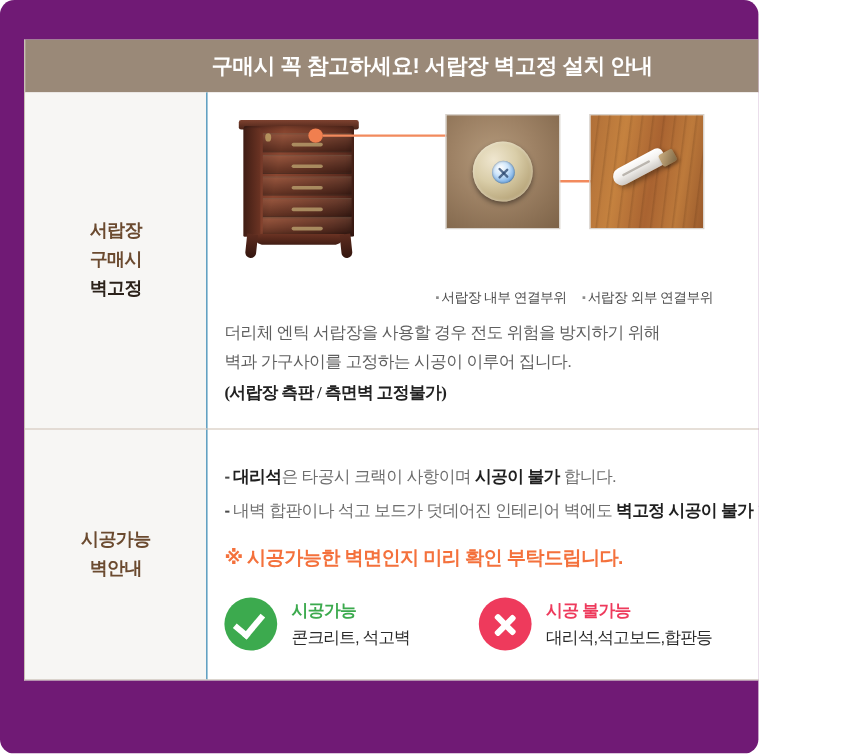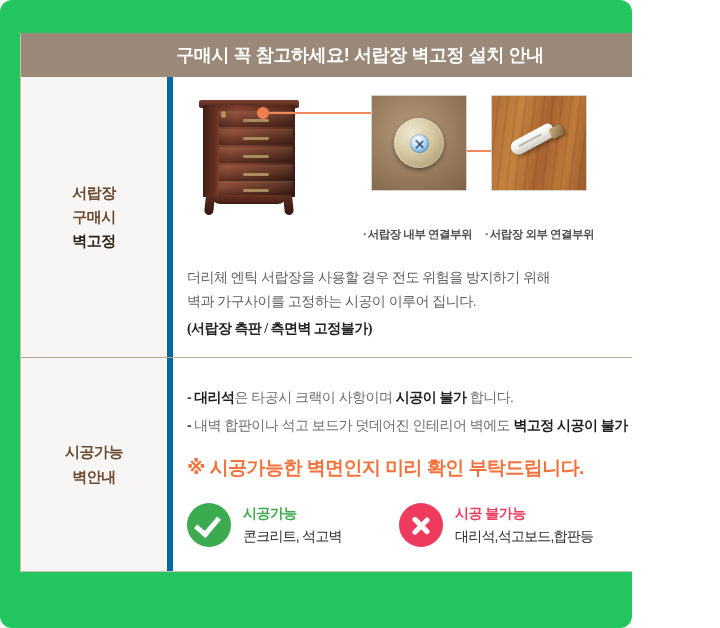--- a/index.html
+++ b/index.html
@@ -10,21 +10,21 @@
   }
   body {
     font-family: "Liberation Sans", "DejaVu Sans", sans-serif;
     -webkit-font-smoothing: antialiased;
   }
   #page {
     position: relative;
     width: 632px;
     height: 628px;
     overflow: hidden;
-    background: #22c55e;
+    background: #701a75;
     border-radius: 12px;
   }
   .guide-table {
     position: absolute;
     left: 20px;
     top: 33px;
     width: 680px;
     border: 1px solid #c9bfb4;
     border-top: none;
     box-sizing: border-box;
@@ -47,21 +47,21 @@
     display: flex;
     align-items: stretch;
   }
   .guide-row + .guide-row {
     border-top: 1px solid #b9a893;
   }
   .row-label {
     width: 152px;
     min-width: 152px;
     background: #f7f6f4;
-    border-right: 6px solid #0369a1;
+    border-right: 1px solid #0369a1;
     box-sizing: border-box;
     display: flex;
     flex-direction: column;
     align-items: center;
     justify-content: center;
     text-align: center;
     font-size: 15px;
     line-height: 1.62;
     letter-spacing: -0.5px;
     color: #6b4a2f;
@@ -285,23 +285,23 @@
     transform: rotate(-28deg);
     box-shadow: 1px 2px 3px rgba(0,0,0,.4);
   }
   .captions {
     position: relative;
     height: 20px;
     margin-top: 4px;
   }
   .caption {
     position: absolute;
-    top: 0;
+    top: 14px;
     font-size: 11.5px;
-    font-weight: bold;
+    font-weight: normal;
     color: #4d4d4d;
     letter-spacing: -0.5px;
     white-space: nowrap;
   }
   .caption .bullet {
     color: #8d8d8d;
     font-size: 9px;
     margin-right: 2px;
     position: relative;
     top: -1px;
@@ -334,21 +334,21 @@
     margin-right: 3px;
   }
   .bullet-line b {
     color: #1f1f1f;
     font-weight: bold;
   }
   .notice {
     margin-top: 16px;
     color: #f4713c;
     font-weight: bold;
-    font-size: 19px;
+    font-size: 16px;
     letter-spacing: -0.55px;
   }
   .verdicts {
     display: flex;
     margin-top: 22px;
   }
   .verdict {
     display: flex;
     align-items: center;
   }

